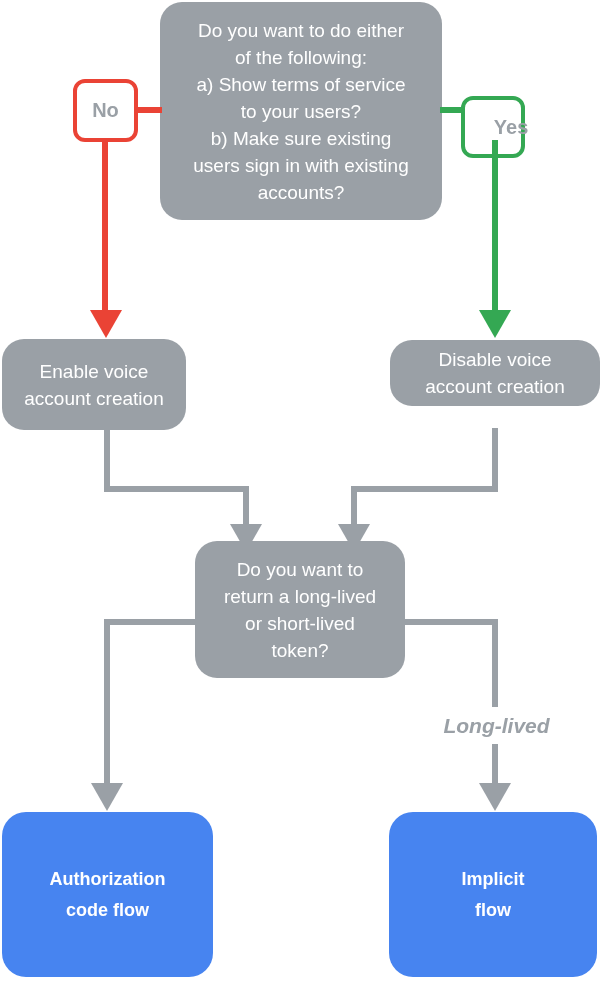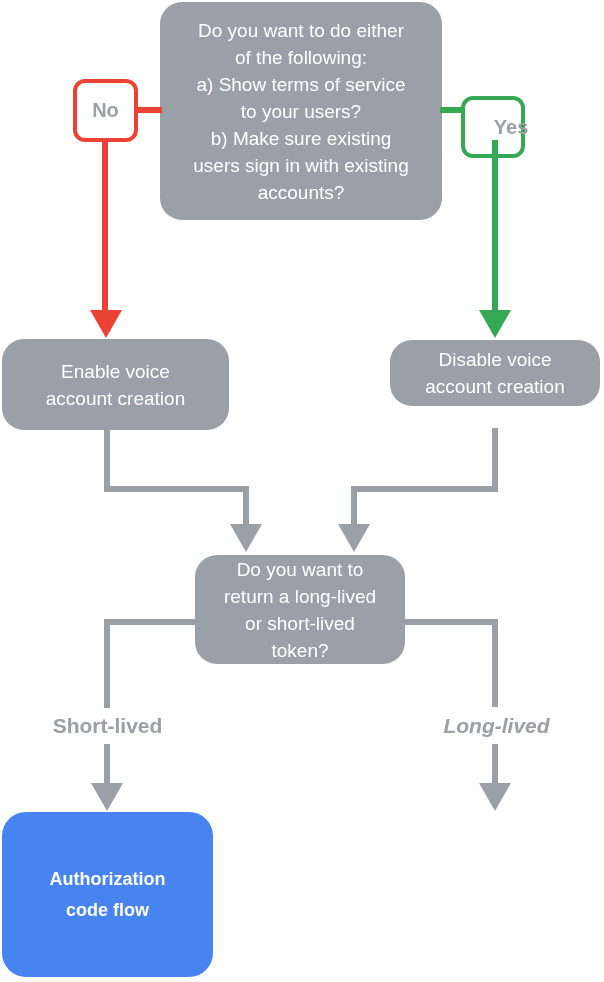--- a/index.html
+++ b/index.html
@@ -37,23 +37,23 @@
     border-radius: 22px;
   }
   .node.blue {
     background: var(--result-blue);
     font-weight: 700;
     font-size: 18px;
     line-height: 31px;
     border-radius: 24px;
   }
   .question-top   { left: 160px; top: 2px;   width: 282px; height: 218px; border-radius: 26px; }
-  .enable-node    { left: 2px;   top: 339px; width: 227px; height: 91px;  border-radius: 20px; }
+  .enable-node    { left: 2px;   top: 339px; width: 184px; height: 91px;  border-radius: 20px; }
   .disable-node   { left: 390px; top: 340px; width: 210px; height: 66px;  border-radius: 20px; }
-  .question-mid   { left: 195px; top: 555px; width: 210px; height: 109px; line-height: 26px; }
+  .question-mid   { left: 195px; top: 541px; width: 210px; height: 137px; line-height: 26px; }
   .auth-node      { left: 2px;   top: 812px; width: 211px; height: 165px; }
   .implicit-node  { left: 389px; top: 812px; width: 208px; height: 165px; }
 
   .badge {
     position: absolute;
     display: flex;
     align-items: center;
     justify-content: center;
     background: #fff;
     border-radius: 12px;
@@ -158,24 +158,25 @@
   <div class="line gray c2-v2"></div>
   <div class="arrowhead c2-arrow"></div>
 
   <div class="node gray question-mid">Do you want to
 return a long-lived
 or short-lived
 token?</div>
 
   <div class="line gray l-hline"></div>
   <div class="line gray l-vline"></div>
-  <div class="branch-label label-short">Short-lived</div>
   <div class="arrowhead l-arrow"></div>
 
   <div class="line gray r-hline"></div>
   <div class="line gray r-vline"></div>
   <div class="branch-label label-long">Long-lived</div>
   <div class="arrowhead r-arrow"></div>
 
   <div class="node blue auth-node">Authorization
 code flow</div>
+  <div class="node blue implicit-node">Implicit
+flow</div>
 
 </div>
 
 </body></html>

